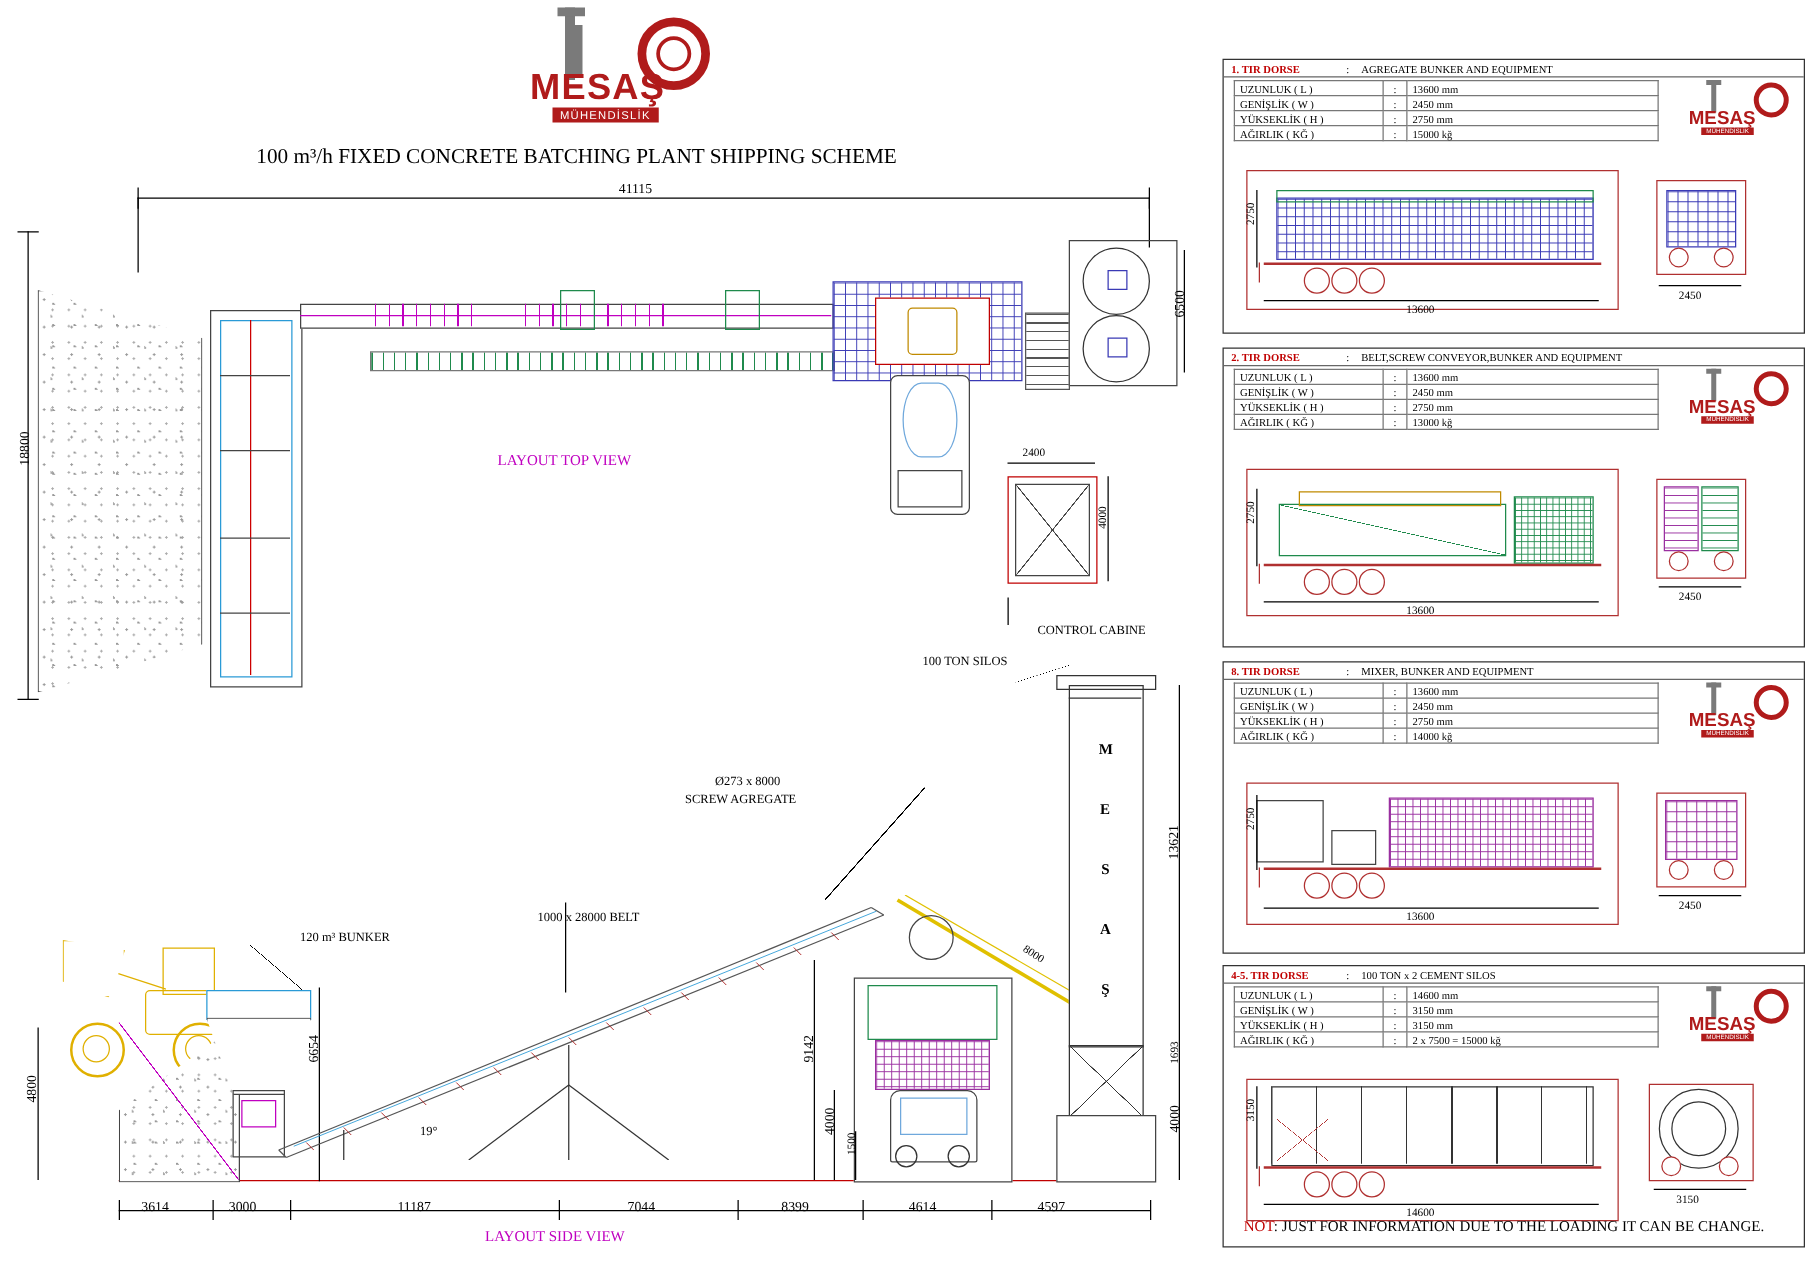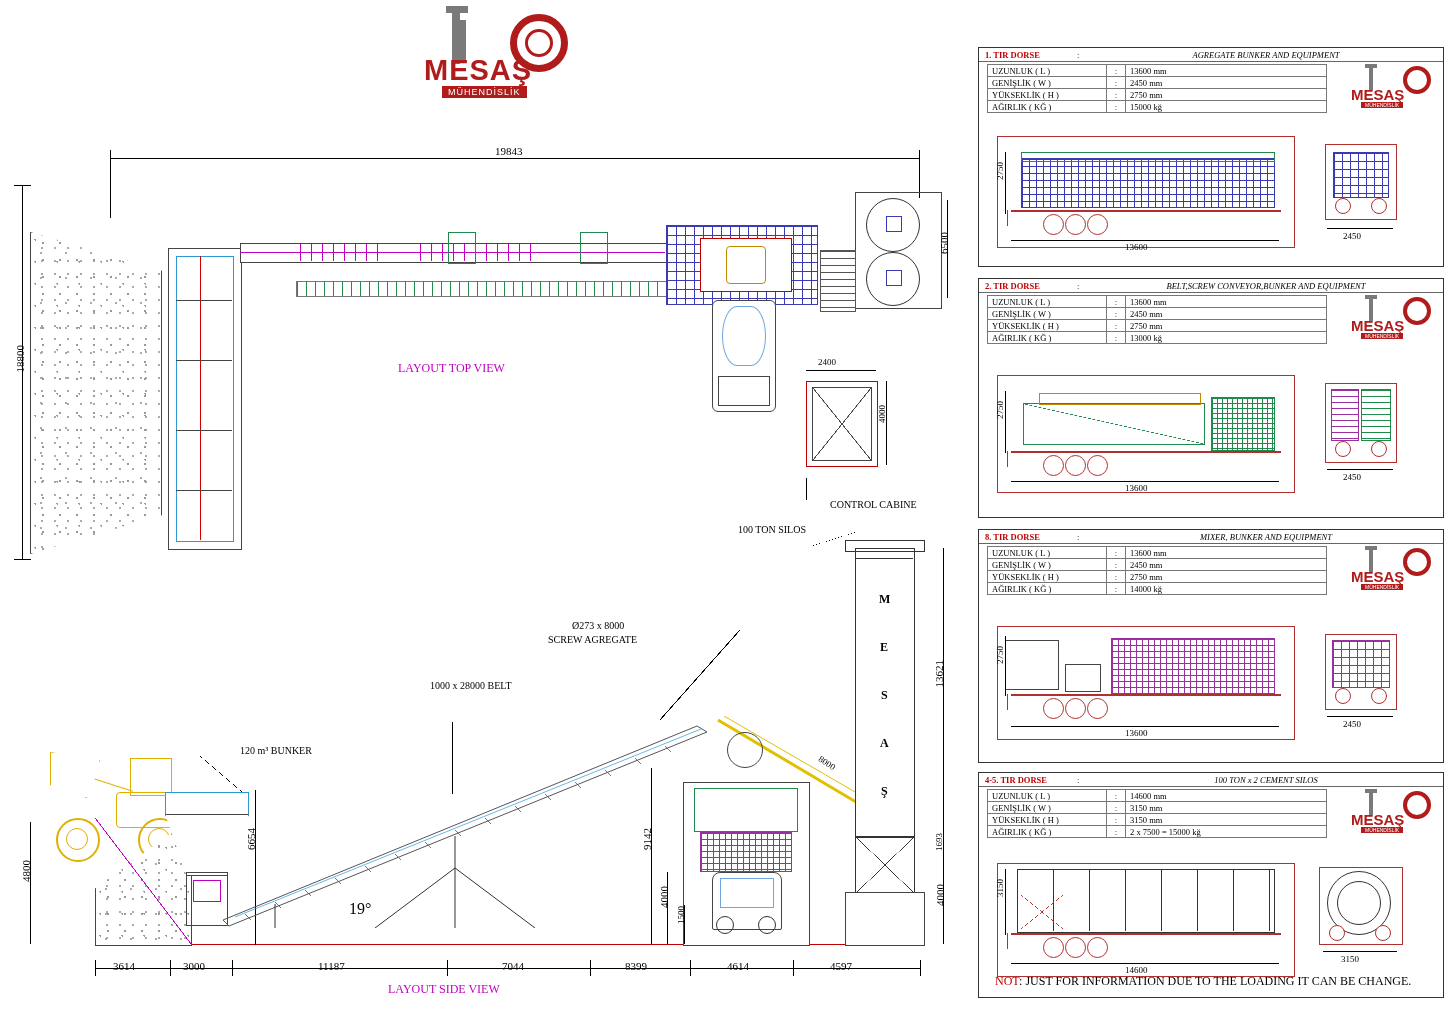--- a/index.html
+++ b/index.html
@@ -51,21 +51,21 @@
       border:1px solid #444;}
 
   
   #right-panel{position:absolute;left:970px;top:0;width:480px;height:1028px;margin-top:45px;}
   .card{position:absolute;left:8px;width:464px;border:1px solid #333;
         background:#fff;}
   .card .hdr{display:flex;align-items:center;font-size:8.5px;
         border-bottom:1px solid #666;height:13px;}
   .card .hdr .t1{width:92px;padding-left:6px;color:#c00000;font-weight:bold;}
   .card .hdr .t2{width:12px;}
-  .card .hdr .t3{flex:1;text-align:center;font-style:italic;}
+  .card .hdr .t3{flex:1;text-align:left;}
   .spectable{width:340px;border-collapse:collapse;font-size:8.5px;}
   .spectable td{border:1px solid #777;height:11px;padding:0 4px;}
   .spectable td.k{width:110px;}
   .spectable td.c{width:10px;text-align:center;}
   .minilogo{position:absolute;right:8px;top:16px;width:88px;height:46px;}
   .minilogo .g{position:absolute;right:4px;top:2px;width:28px;height:28px;
       border-radius:50%;border:4px solid #b01b1b;box-sizing:border-box;}
   .minilogo .cal{position:absolute;left:18px;top:0;width:16px;height:28px;}
   .minilogo .cal i{position:absolute;background:#7a7a7a;}
   .minilogo .n{position:absolute;left:4px;top:22px;font-size:15px;
@@ -108,25 +108,26 @@
       <div class="gear"></div>
       <div class="caliper">
         <i class="c1"></i>
           <i class="c2"></i>
           <i class="c3"></i>
       </div>
       <div class="name">MESAŞ</div>
       <div class="sub">MÜHENDİSLİK</div>
     </div>
 
+    <div id="main-title">100 m³/h FIXED CONCRETE BATCHING PLANT SHIPPING SCHEME</div>
 
     <div class="dimline" style="left:110px;top:158px;width:810px;"></div>
     <div class="tick" style="left:110px;top:150px;width:1px;height:17px;"></div>
     <div class="tick" style="left:919px;top:150px;width:1px;height:17px;"></div>
-    <div class="lbl abs" style="left:495px;top:145px;">19843</div>
+    <div class="lbl abs" style="left:495px;top:145px;">41115</div>
     <div class="dimlinev" style="left:110px;top:158px;height:60px;"></div>
     <div class="dimlinev" style="left:919px;top:158px;height:40px;"></div>
 
     <div class="dimlinev" style="left:22px;top:185px;height:375px;"></div>
     <div class="tick" style="left:14px;top:185px;width:17px;height:1px;"></div>
     <div class="tick" style="left:14px;top:559px;width:17px;height:1px;"></div>
     <div class="lbl abs vert" style="left:14px;top:345px;">18800</div>
 
     <div class="gravel" style="left:30px;top:232px;width:130px;height:320px;
          clip-path:polygon(0 0,100% 12%,100% 88%,0 100%);"></div>
@@ -240,23 +241,23 @@
         </g>
         <g stroke="#2a9ad6" stroke-width="0.7">
           <line x1="20" y1="199" x2="486" y2="11"></line>
         </g>
         <line x1="240" y1="118" x2="240" y2="210" stroke="#333"></line>
         <line x1="160" y1="210" x2="240" y2="150" stroke="#333"></line>
         <line x1="320" y1="210" x2="240" y2="150" stroke="#333"></line>
         <line x1="60" y1="210" x2="60" y2="186" stroke="#333"></line>
       </svg>
     </div>
-    <div class="lbl-sm abs" style="left:430px;top:680px;font-size:10px;">1000 x 28000 BELT</div>
+    <div class="lbl-sm abs" style="left:430px;top:729px;font-size:10px;">1000 x 28000 BELT</div>
     <div class="abs" style="left:452px;top:722px;width:1px;height:72px;background:#000;"></div>
-    <div class="lbl-sm abs" style="left:349px;top:900px;font-size:16px;">19°</div>
+    <div class="lbl-sm abs" style="left:336px;top:900px;font-size:10px;">19°</div>
 
     <div class="lbl-sm abs" style="left:572px;top:620px;font-size:10px;">Ø273 x 8000</div>
     <div class="lbl-sm abs" style="left:548px;top:634px;font-size:10px;">SCREW AGREGATE</div>
     <div class="abs" style="left:660px;top:630px;width:80px;height:90px;
          background:linear-gradient(to bottom right,transparent 49.5%,#000 49.6%,#000 50.3%,transparent 50.4%);"></div>
 
     <div class="abs" style="left:716px;top:716px;width:146px;height:92px;">
       <svg width="146" height="92" style="position:absolute;left:0;top:0;">
         <line x1="2" y1="4" x2="140" y2="86" stroke="#e0c000" stroke-width="3"></line>
         <line x1="8" y1="0" x2="146" y2="80" stroke="#e0c000" stroke-width="1"></line>

